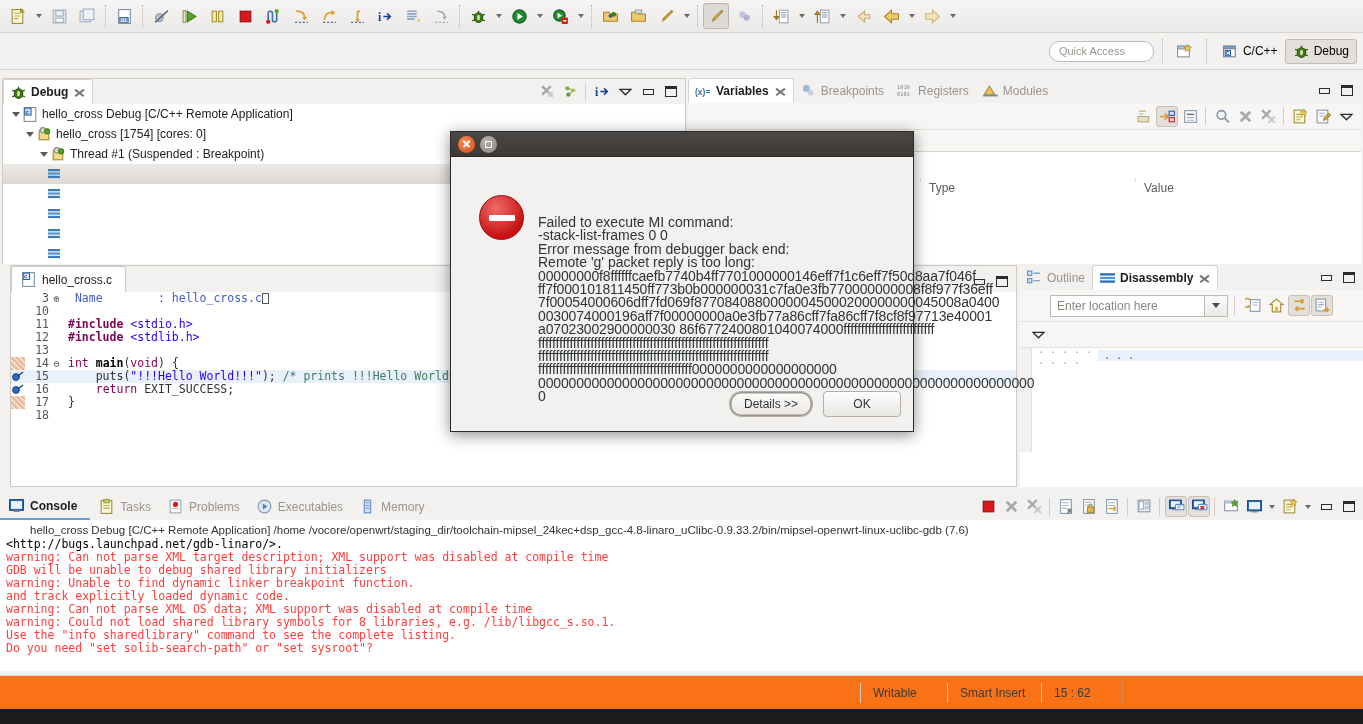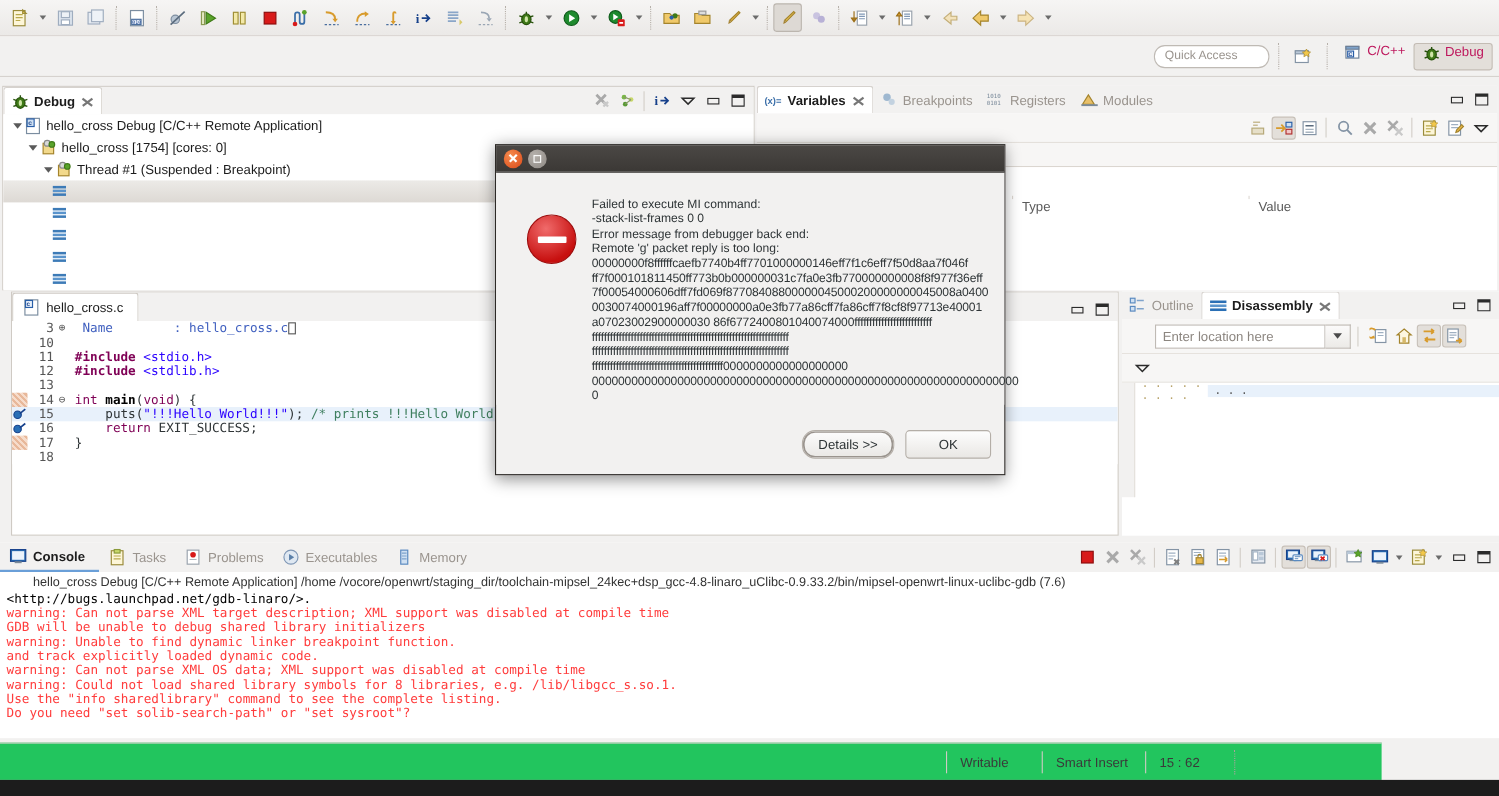--- a/index.html
+++ b/index.html
@@ -44,22 +44,22 @@
     background: #f2f1f0; border-bottom: 1px solid #d6d2ce;
     display: flex; align-items: center; justify-content: flex-end; padding-right: 6px;
   }
   .quick-access {
     width: 105px; height: 21px; border: 1px solid #bfbab4; border-radius: 10px;
     background: #fff; font-size: 11px; color: #9a948e; padding: 0 9px;
     display: flex; align-items: center;
   }
   .persp-sep { width: 1px; height: 24px; border-left: 1px dotted #b6b0a9; margin: 0 8px; }
   .persp-btn {
-    height: 25px; display: flex; gap: 4px;
-    padding: 0 7px; border-radius: 3px; font-size: 12px; color: #be185d;
+    height: 25px; display: flex; align-items: center; gap: 4px;
+    padding: 0 7px; border-radius: 3px; font-size: 12px; color: #000000;
   }
   .persp-btn.active { background: #e3dfda; border: 1px solid #c3bcb4; }
   .persp-open { width: 27px; height: 25px; display: flex; align-items: center; justify-content: center; }
 
   
   .panel { position: absolute; background: #fff; }
   .panel-head {
     height: 25px; background: #f2f1f0;
     display: flex; align-items: center;
   }
@@ -157,22 +157,22 @@
   .console-head { height: 27px; background: #f2f1f0; display: flex; align-items: center; }
   .ctab { display: flex; align-items: center; gap: 5px; height: 27px; padding: 0 8px; font-size: 12px; color: #9a948e; }
   .ctab.active { color: #1c1c1c; font-weight: bold; border-bottom: 2px solid #6a9fd8; }
   .console-body { background: #fff; padding: 3px 0 0 6px; height: 151px; overflow: hidden; }
   .cl-title { font-size: 11.5px; color: #333; font-family: "Liberation Sans", sans-serif; line-height: 15px; padding-left: 24px; }
   .cl-mono { font-family: "DejaVu Sans Mono", monospace; font-size: 11.5px; line-height: 13px; color: #000; }
   .cl-err { font-family: "DejaVu Sans Mono", monospace; font-size: 11.5px; line-height: 13px; color: #ff3c3c; }
 
   
   .statusbar {
-    position: absolute; left: 0; top: 675px; width: 1256px; height: 34px;
-    background: #22c55e; border-top: 1px solid #d9d5d0;
+    position: absolute; left: 0; top: 675px; width: 1363px; height: 34px;
+    background: #f97316; border-top: 1px solid #d9d5d0;
     display: flex; align-items: center; font-size: 12px; color: #3a3a3a;
   }
   .st-sep { width: 1px; height: 20px; border-left: 1px solid #cfcac4; }
   .st-cell { padding: 0 12px; }
   .bottom-black { position: absolute; left: 0; top: 709px; width: 1363px; height: 15px; background: #1c1c1c; }
 
   
   #error-dialog {
     position: absolute; left: 450px; top: 131px; width: 464px; height: 301px;
     background: #f2f1f0; border: 1px solid #2d2a27;
@@ -206,21 +206,21 @@
   .dlg-max i { width: 7px; height: 7px; border: 1.5px solid #fff; display: block; }
   .dlg-body { padding: 18px 14px 0 14px; display: flex; background: #f2f1f0; }
   .err-icon {
     width: 45px; height: 45px; border-radius: 50%; flex: 0 0 45px;
     background: radial-gradient(circle at 38% 28%, #f06b6b, #c7100f 72%);
     border: 1px solid #9c0b0b;
     display: flex; align-items: center; justify-content: center;
     margin: 20px 14px 0 14px;
   }
   .err-icon i { width: 26px; height: 6px; background: #fff; border-radius: 1px; display: block; }
-  .err-text { font-size: 11px; color: #2e3436; line-height: 13.4px; padding-top: 5px; }
+  .err-text { font-size: 14px; color: #2e3436; line-height: 13.4px; padding-top: 5px; margin-top: 36px; }
   .err-text .hx { letter-spacing: -0.15px; }
   .dlg-buttons {
     position: absolute; left: 0; bottom: 14px; width: 464px;
     display: flex; justify-content: flex-end; padding-right: 14px; gap: 10px;
   }
   .dlg-btn {
     min-width: 78px; height: 26px; padding: 0 14px;
     display: flex; align-items: center; justify-content: center;
     font-size: 12px; color: #2e3436;
     background: linear-gradient(#fdfdfd,#e9e7e4);

